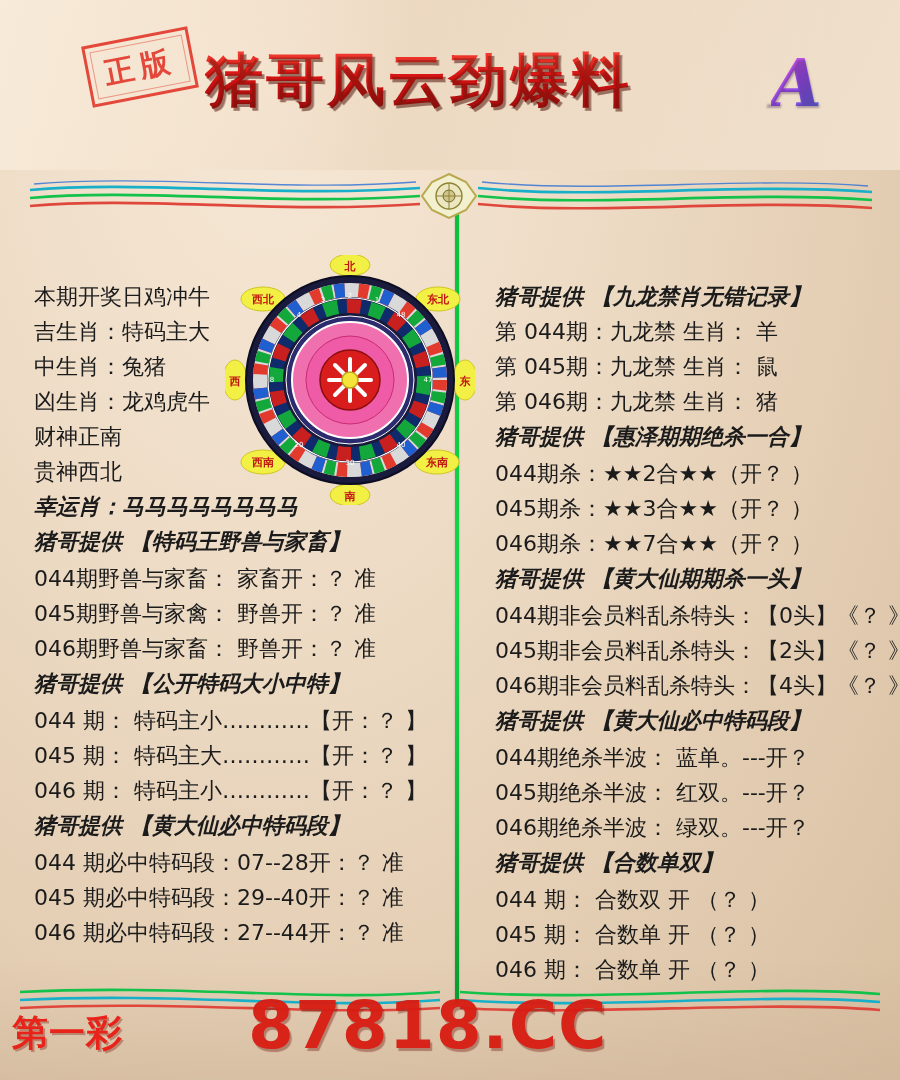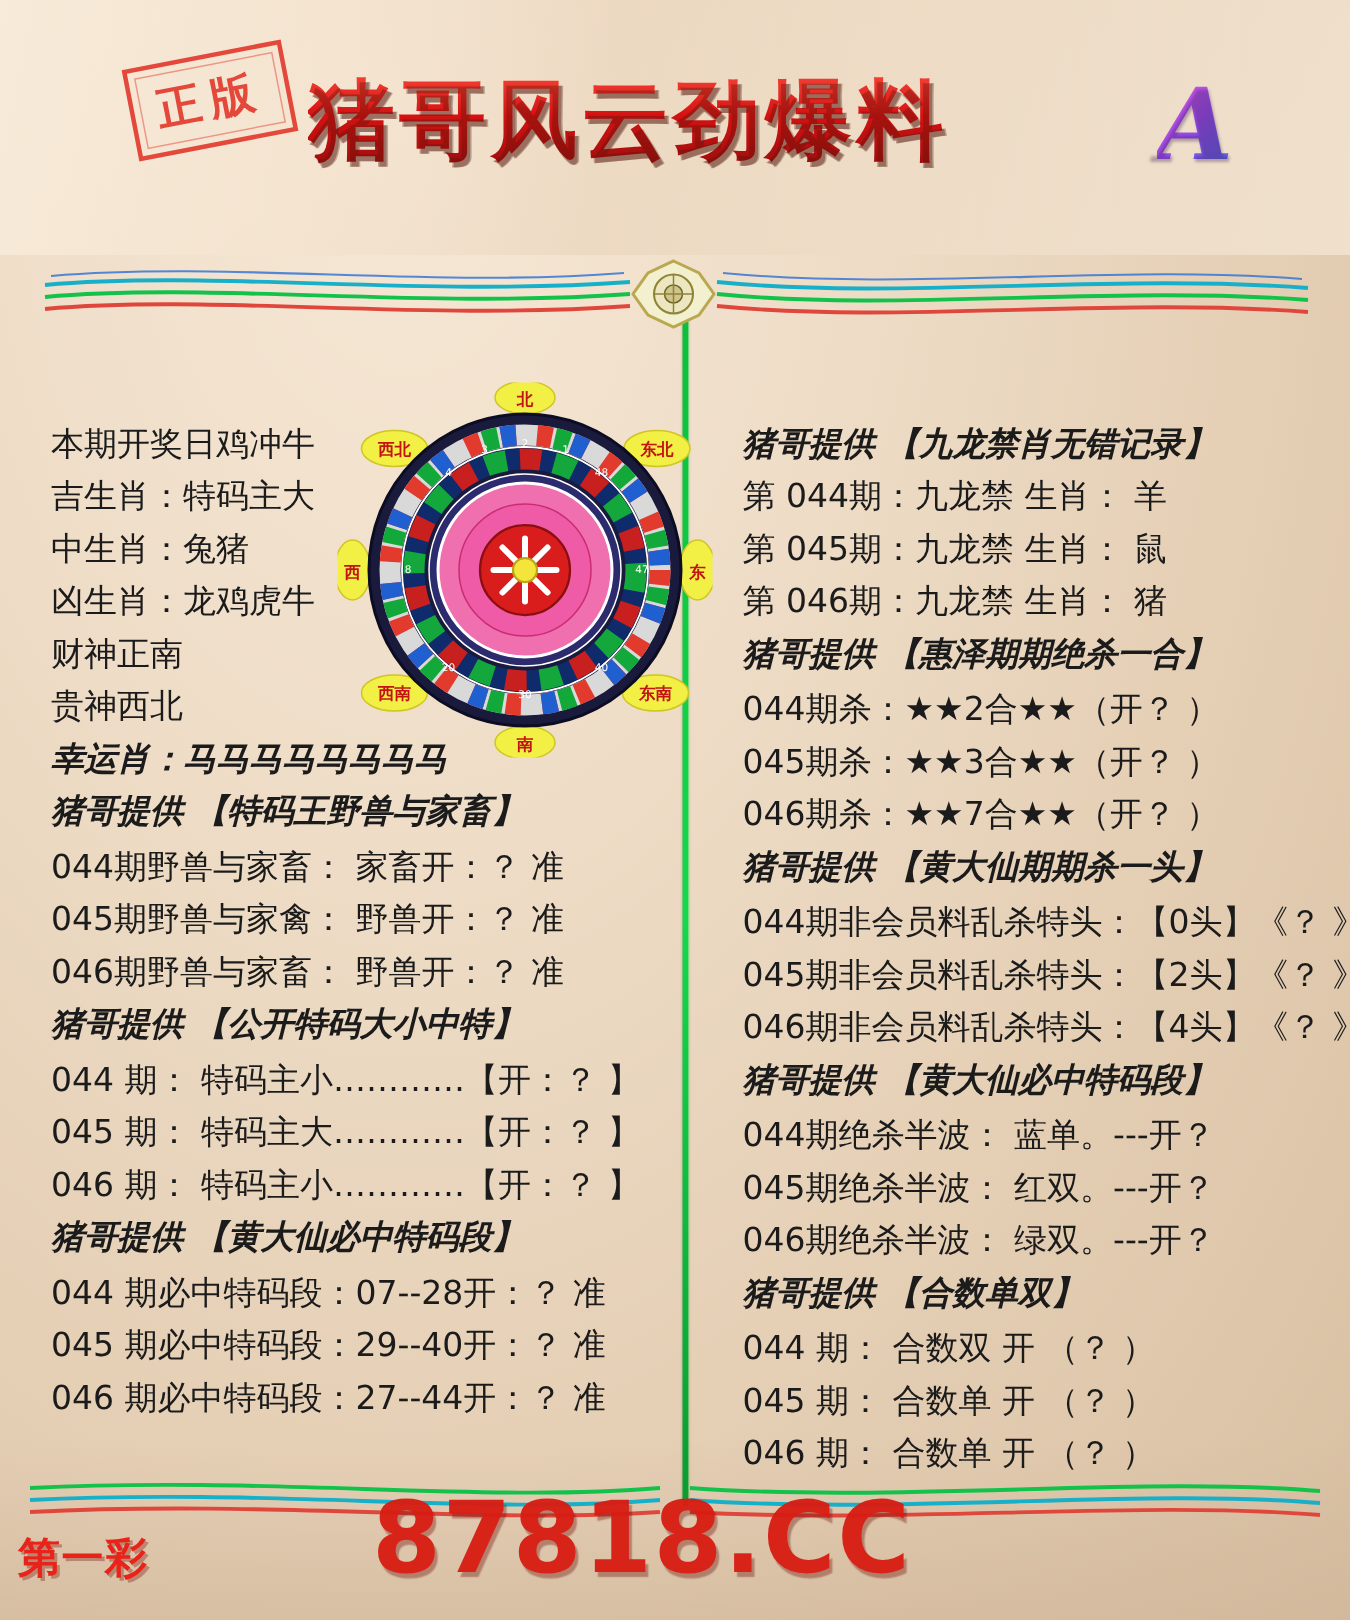--- a/index.html
+++ b/index.html
@@ -148,21 +148,21 @@
   }
 
   
   .divider-bot {
     position: absolute;
     left: 0; bottom: 62px; width: 900px; height: 36px;
   }
   .foot-red {
     position: absolute;
     left: 12px; bottom: 22px;
-    font-size: 28px;
+    font-size: 36px;
     font-weight: bold;
     color: #e8231a;
     text-shadow: 2px 2px 0 rgba(120,20,12,.35);
     letter-spacing: 1px;
     z-index: 4;
   }
   .foot-num {
     position: absolute;
     left: 248px; bottom: 16px;
     font-size: 66px;

